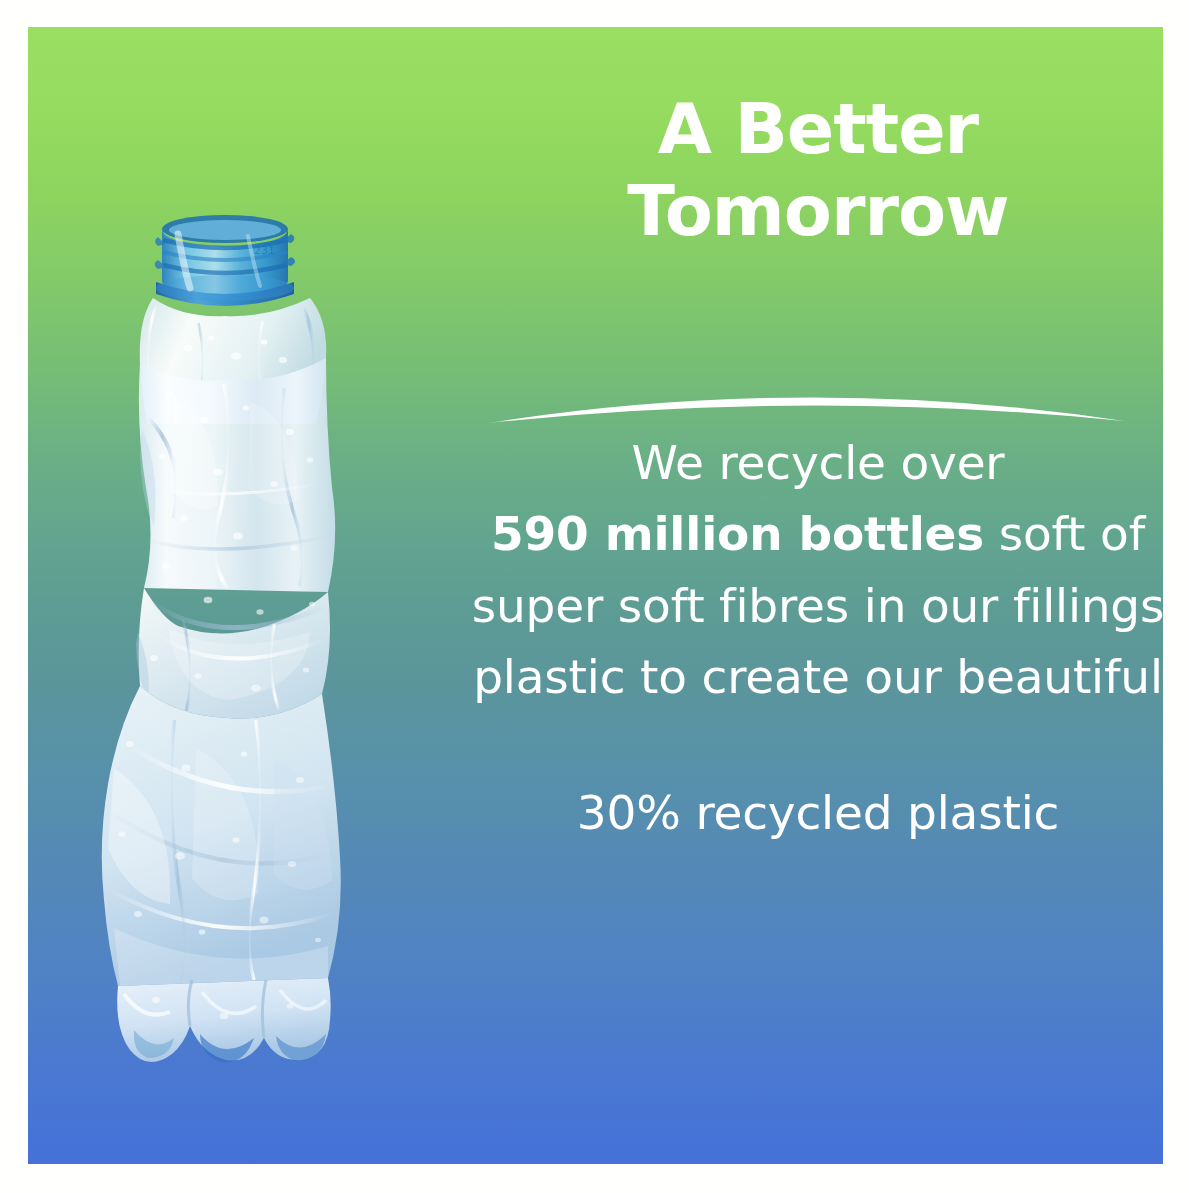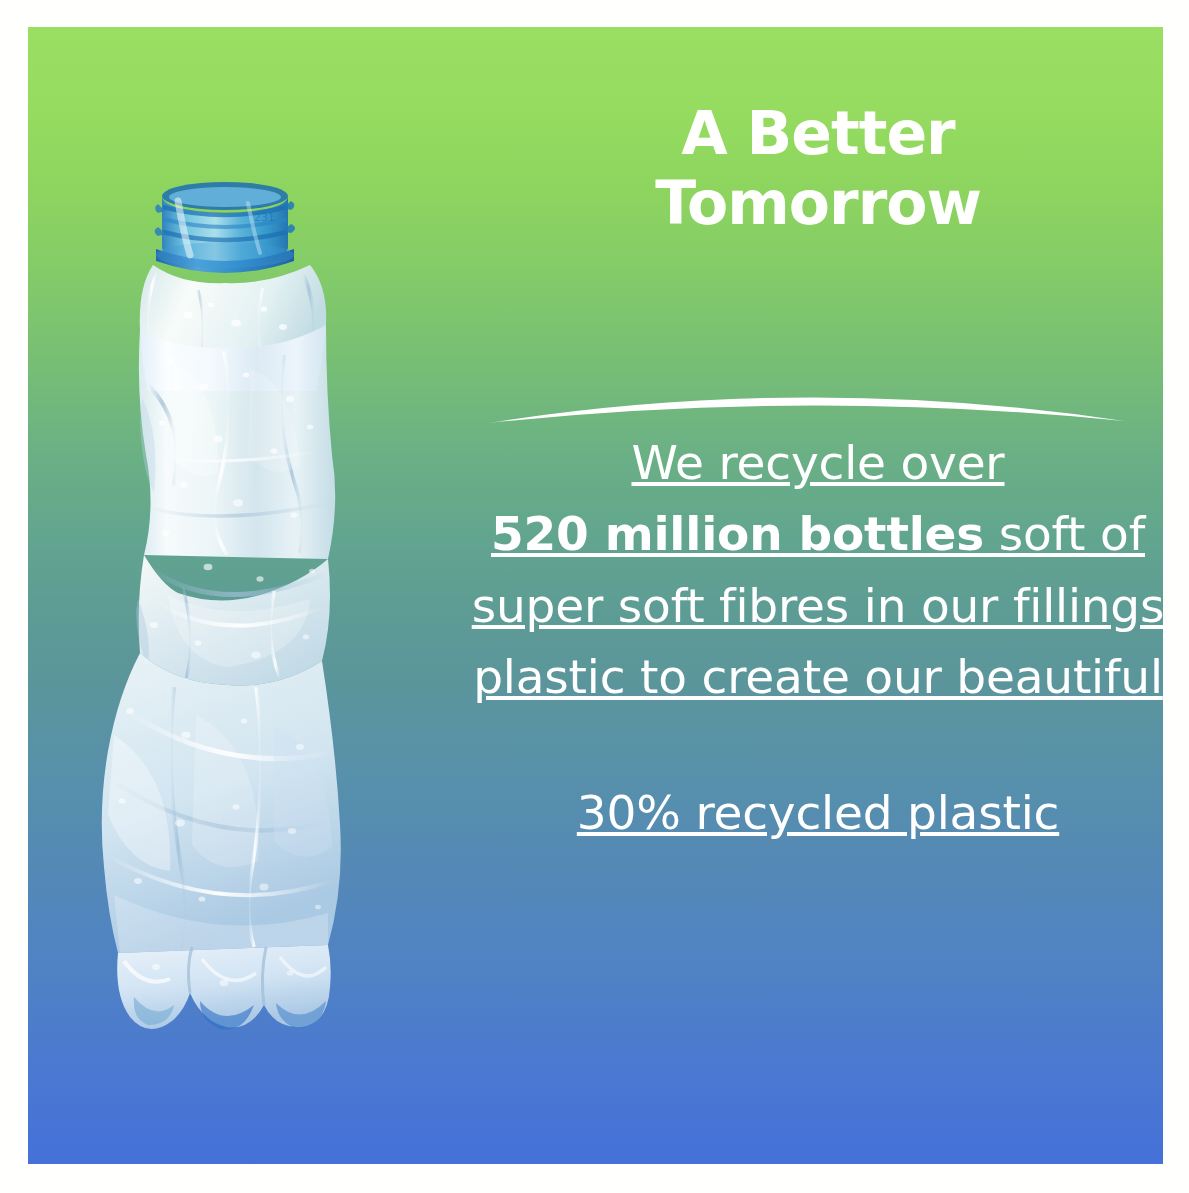--- a/index.html
+++ b/index.html
@@ -46,45 +46,45 @@
         #5083c3 82%,
         #4b79d0 91%,
         #4571d9 100%
       );
   }
 
   
   #bottle-wrap {
     position: absolute;
     left: 50px;
-    top: 128px;
+    top: 161px;
     width: 330px;
     height: 900px;
   }
   #bottle-svg { display: block; width: 100%; height: 100%; }
 
   
   #content {
     position: absolute;
     left: 420px;
     top: 0;
     width: 740px;
     height: 100%;
     text-align: center;
     color: #ffffff;
   }
 
   #headline {
     position: absolute;
     left: 0;
-    top: 71px;
+    top: 62px;
     width: 100%;
     font-family: "DejaVu Sans", sans-serif;
     font-weight: bold;
-    font-size: 60px;
+    font-size: 70px;
     line-height: 1.17;
     letter-spacing: -1px;
     color: #fffffe;
     text-rendering: optimizeLegibility;
   }
   #headline .hl-line { display: block; }
 
   #divider {
     position: absolute;
     left: 38px;
@@ -102,21 +102,20 @@
     width: 100%;
   }
 
   .para {
     font-family: "DejaVu Sans", sans-serif;
     font-size: 47px;
     line-height: 1.52;
     font-weight: normal;
     color: #ffffff;
     letter-spacing: -0.2px;
-    text-decoration: underline;
   }
   .para .ln { display: block; white-space: nowrap; }
   .para b { font-weight: bold; }
 
   #para-gap { height: 64px; }
 </style>
 </head>
 <body>
 
 <div id="poster">
@@ -322,21 +321,21 @@
       <div id="divider">
         <svg viewBox="0 0 640 62" preserveAspectRatio="none">
           <path d="M2 56 Q320 6 638 54 Q320 22 2 56 Z" fill="#ffffff"></path>
         </svg>
       </div>
 
       <div id="paragraphs">
 
         <div class="para">
           <span class="ln"><span>We recycle over</span></span>
-          <span class="ln"><b>520 million bottles</b><span> soft of</span></span>
+          <span class="ln"><b>590 million bottles</b><span> soft of</span></span>
           <span class="ln"><span>super soft fibres in our fillings</span></span>
           <span class="ln"><span>plastic to create our beautiful</span></span>
         </div>
 
         <div id="para-gap"></div>
 
         <div class="para">
           <span class="ln"><span>30% recycled plastic</span></span>
         </div>
 

